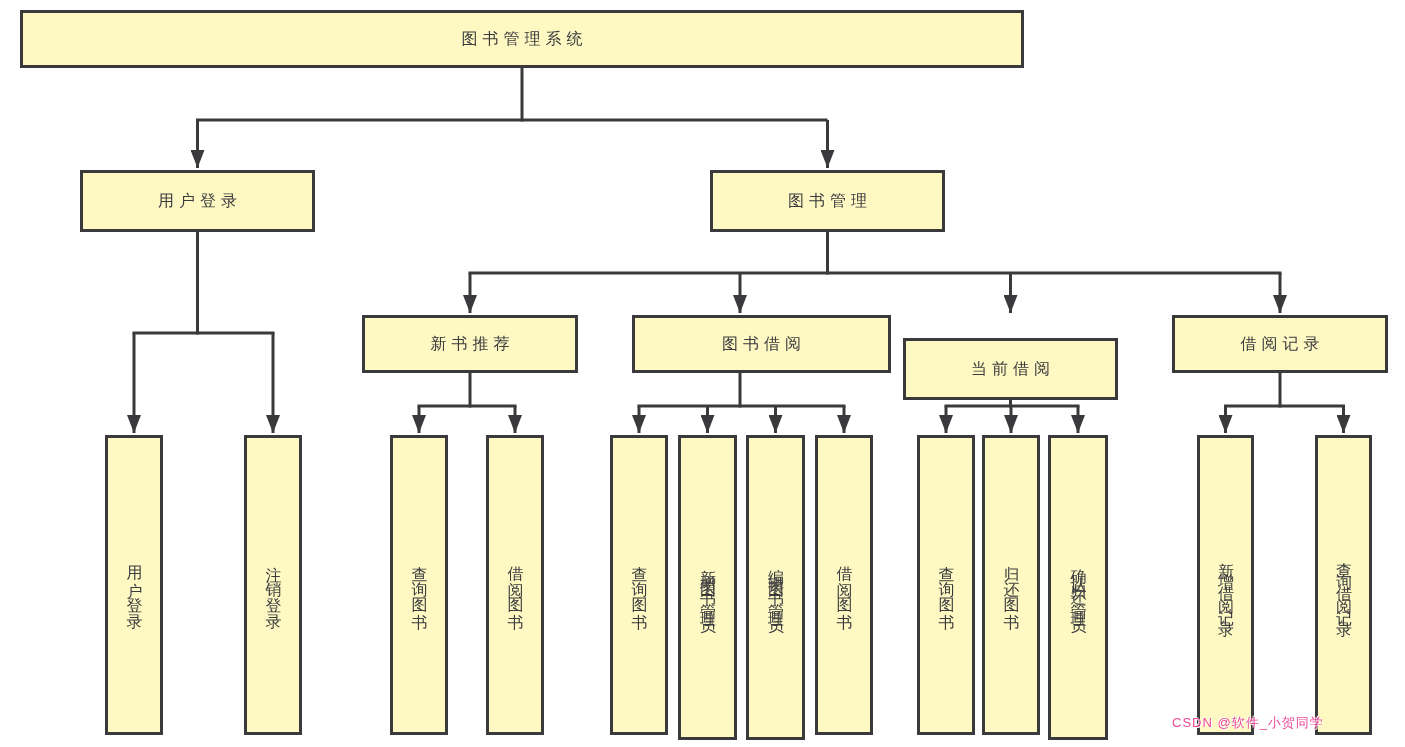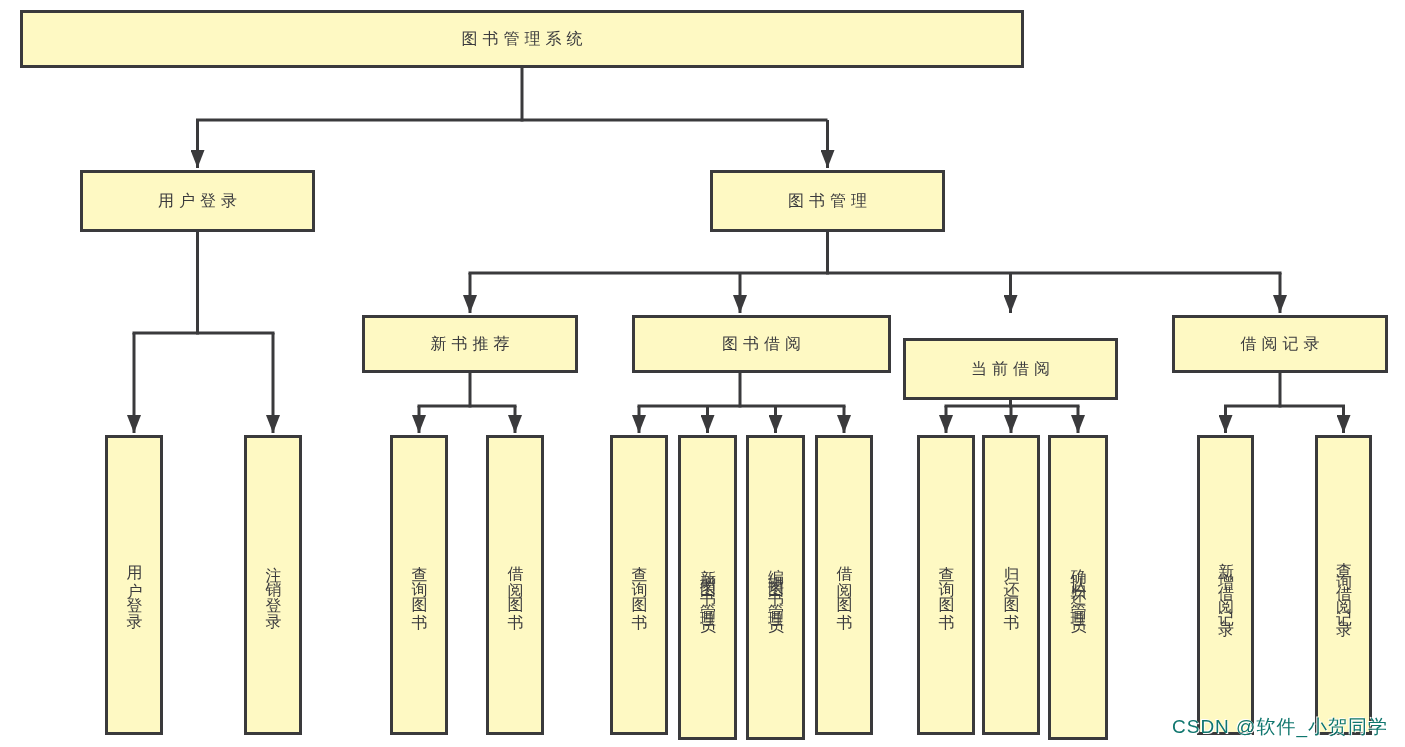--- a/index.html
+++ b/index.html
@@ -37,23 +37,23 @@
     white-space: normal;
   }
   .ls4 { letter-spacing: 16px; }
   .ls6 { letter-spacing: 12px; }
   .ls9 { letter-spacing: 7px; }
   .watermark {
     position: absolute;
     left: 1172px;
     top: 714px;
     z-index: 5;
-    font-size: 19px;
+    font-size: 13px;
     letter-spacing: 1px;
-    color: #0f766e;
+    color: #ec4899;
     text-shadow: 1px 1px 0 #ffffff, -1px -1px 0 #ffffff;
     white-space: nowrap;
   }
 </style>
 </head>
 <body>
 
 <div class="canvas">
 
   <svg class="connectors" viewBox="0 0 1405 747" xmlns="http://www.w3.org/2000/svg">

